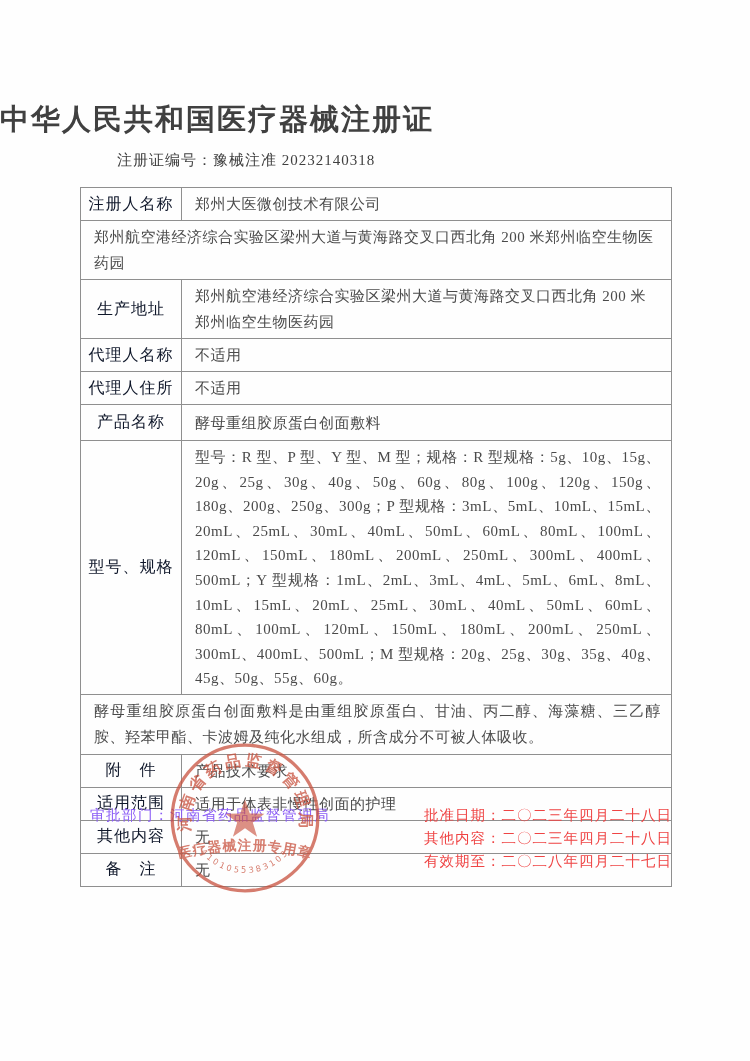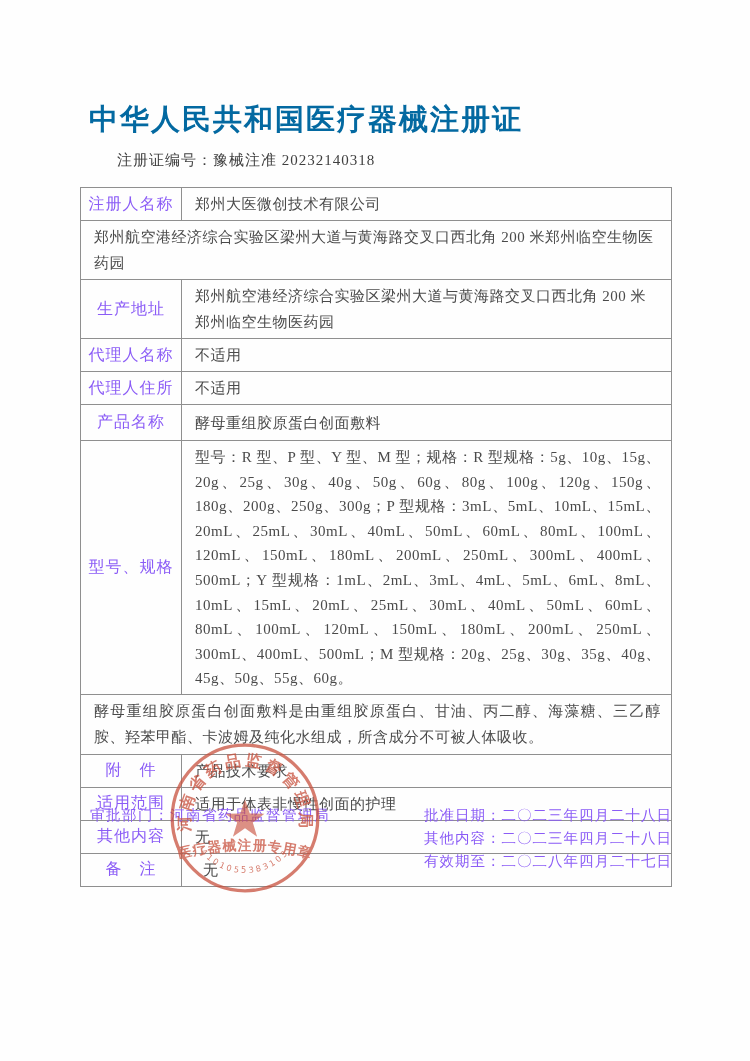--- a/index.html
+++ b/index.html
@@ -7,22 +7,21 @@
     width:750px;height:1061px;
     background:#ffffff;
     font-family:"Liberation Serif","DejaVu Serif",serif;
     color:#474747;
     position:relative;
     overflow:hidden;
   }
   .page{position:absolute;inset:0;background:#fefefe;}
   .doc-title{
     position:absolute;left:0;top:100px;width:612px;
-    text-align:center;
-    font-size:29px;font-weight:700;color:#0369a1;
+    font-size:29px;font-weight:700;color:#404040;
     letter-spacing:2px;
   }
   .reg-line{
     position:absolute;left:117px;top:151px;
     font-size:15px;color:#3f3f3f;letter-spacing:1px;
   }
   .cert-table{
     position:absolute;left:80px;top:187px;width:592px;
     border:1px solid #8f8f8f;
     box-sizing:border-box;
@@ -32,45 +31,45 @@
     display:flex;align-items:stretch;
     border-bottom:1px solid #8f8f8f;
     box-sizing:border-box;
   }
   .t-row:last-child{border-bottom:none;}
   .t-label{
     width:101px;flex:0 0 101px;
     border-right:1px solid #8f8f8f;
     display:flex;align-items:center;justify-content:center;
     text-align:center;
-    font-size:16px;color:#8b5cf6;letter-spacing:1px;
+    font-size:16px;color:#0f172a;letter-spacing:1px;
     padding:2px 2px;box-sizing:border-box;
   }
   .t-value{
     flex:1;
     display:flex;align-items:center;
     font-size:15px;color:#4a4a4a;letter-spacing:0.5px;
     padding:3px 10px 3px 13px;box-sizing:border-box;
     line-height:26px;
     font-family:Liberation Serif, serif;
   }
   .t-value.justify{display:block;text-align:justify;}
   .r1{min-height:31px;} .r2{min-height:54px;} .r3{min-height:54px;}
   .r4{min-height:31px;justify-content:flex-end;} .r5{min-height:32px;} .r6{min-height:36px;}
   .r7{min-height:197px;} .r8{min-height:55px;} .r9{min-height:29px;}
-  .r10{min-height:32px;} .r11{min-height:30px;} .r12{min-height:28px;gap:8px;}
+  .r10{min-height:32px;} .r11{min-height:30px;} .r12{min-height:28px;}
   .r7 .t-value{line-height:24.6px;padding-top:4px;align-items:flex-start;}
   .r8 .t-value{line-height:26.5px;}
   .footer-approval{
     position:absolute;left:90px;top:806px;
     font-size:14.5px;color:#8b5cf6;letter-spacing:1.5px;
   }
   .footer-dates{
     position:absolute;left:424px;top:804px;
-    font-size:14.5px;color:#8b5cf6;letter-spacing:1px;
+    font-size:14.5px;color:#ef4444;letter-spacing:1px;
     line-height:23px;
   }
   .date-line{white-space:nowrap;}
   .stamp{
     position:absolute;left:163px;top:736px;
     width:164px;height:164px;
     opacity:0.74;
     pointer-events:none;
   }
 </style>

